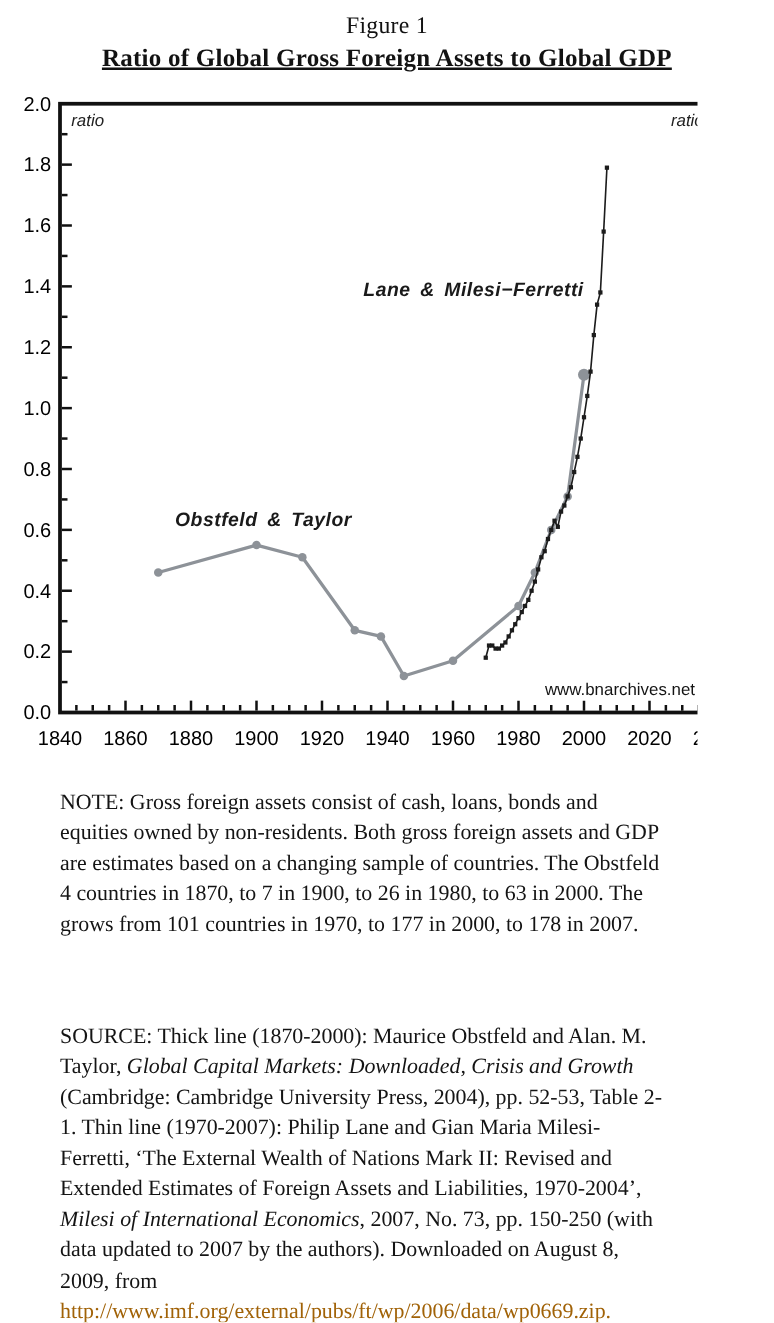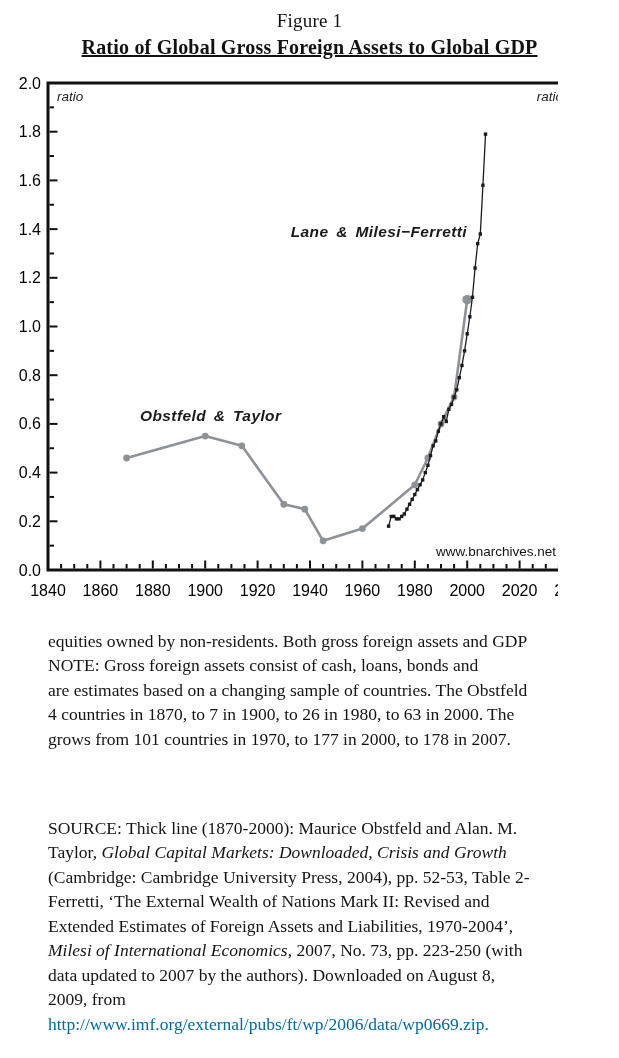--- a/index.html
+++ b/index.html
@@ -8,21 +8,21 @@
   .title-block{position:absolute;top:10px;left:0;width:619px;text-align:center;}
   .fig-label{font-size:19px;letter-spacing:.2px;}
   .fig-title{font-size:20px;font-weight:bold;margin-top:4px;letter-spacing:.2px;text-decoration:underline;}
   #chart{position:absolute;left:0;top:0;width:619px;height:618px;}
   #chart svg{position:absolute;left:0;top:0;}
   .para{position:absolute;left:48px;width:540px;margin:0;font-size:17.5px;line-height:24.45px;color:#141414;}
   #note{top:629px;}
   #source{top:816px;}
   .para .line{white-space:nowrap;}
   .seg-i{font-style:italic;}
-  .seg-link{color:#0369a1;}
+  .seg-link{color:#a16207;}
 </style>
 </head>
 <body>
 
 <div class="page">
   <div class="title-block">
     <div class="fig-label">Figure 1</div>
     <div class="fig-title">Ratio of Global Gross Foreign Assets to Global GDP</div>
   </div>
   <div id="chart">
@@ -201,30 +201,31 @@
           <rect x="475.97999999999996" y="242.01" width="3.4" height="3.4" fill="#1c1c1c"></rect>
           <rect x="478.59999999999997" y="232.27000000000004" width="3.4" height="3.4" fill="#1c1c1c"></rect>
           <rect x="481.21999999999997" y="183.57" width="3.4" height="3.4" fill="#1c1c1c"></rect>
           <rect x="483.84" y="132.435" width="3.4" height="3.4" fill="#1c1c1c"></rect>
         </g>
         <text x="140" y="421" font-family="&quot;Liberation Sans&quot;, sans-serif" font-size="15.5" font-weight="bold" font-style="italic" fill="#1a1a1a" style="letter-spacing:.4px;word-spacing:3px;">Obstfeld &amp; Taylor</text>
         <text x="467" y="237" text-anchor="end" font-family="&quot;Liberation Sans&quot;, sans-serif" font-size="15.5" font-weight="bold" font-style="italic" fill="#1a1a1a" style="letter-spacing:.4px;word-spacing:3px;">Lane &amp; Milesi−Ferretti</text>
       </svg>
     </div>
   <div id="note" class="para">
+      <div class="line"><span>NOTE: Gross foreign assets consist of cash, loans, bonds and</span></div>
       <div class="line"><span>equities owned by non-residents. Both gross foreign assets and GDP</span></div>
-      <div class="line"><span>NOTE: Gross foreign assets consist of cash, loans, bonds and</span></div>
       <div class="line"><span>are estimates based on a changing sample of countries. The Obstfeld</span></div>
       <div class="line"><span>4 countries in 1870, to 7 in 1900, to 26 in 1980, to 63 in 2000. The</span></div>
       <div class="line"><span>grows from 101 countries in 1970, to 177 in 2000, to 178 in 2007.</span></div>
     </div>
   <div id="source" class="para">
       <div class="line"><span>SOURCE: Thick line (1870-2000): Maurice Obstfeld and Alan. M.</span></div>
       <div class="line"><span>Taylor, </span><span class="seg-i">Global Capital Markets: Downloaded, Crisis and Growth</span></div>
       <div class="line"><span>(Cambridge: Cambridge University Press, 2004), pp. 52-53, Table 2-</span></div>
+      <div class="line"><span>1. Thin line (1970-2007): Philip Lane and Gian Maria Milesi-</span></div>
       <div class="line"><span>Ferretti, ‘The External Wealth of Nations Mark II: Revised and</span></div>
       <div class="line"><span>Extended Estimates of Foreign Assets and Liabilities, 1970-2004’,</span></div>
-      <div class="line"><span class="seg-i">Milesi of International Economics</span><span>, 2007, No. 73, pp. 223-250 (with</span></div>
+      <div class="line"><span class="seg-i">Milesi of International Economics</span><span>, 2007, No. 73, pp. 150-250 (with</span></div>
       <div class="line"><span>data updated to 2007 by the authors). Downloaded on August 8,</span></div>
       <div class="line"><span>2009, from</span></div>
       <div class="line"><span class="seg-link">http://www.imf.org/external/pubs/ft/wp/2006/data/wp0669.zip.</span></div>
     </div>
 </div>
 
 </body></html>

